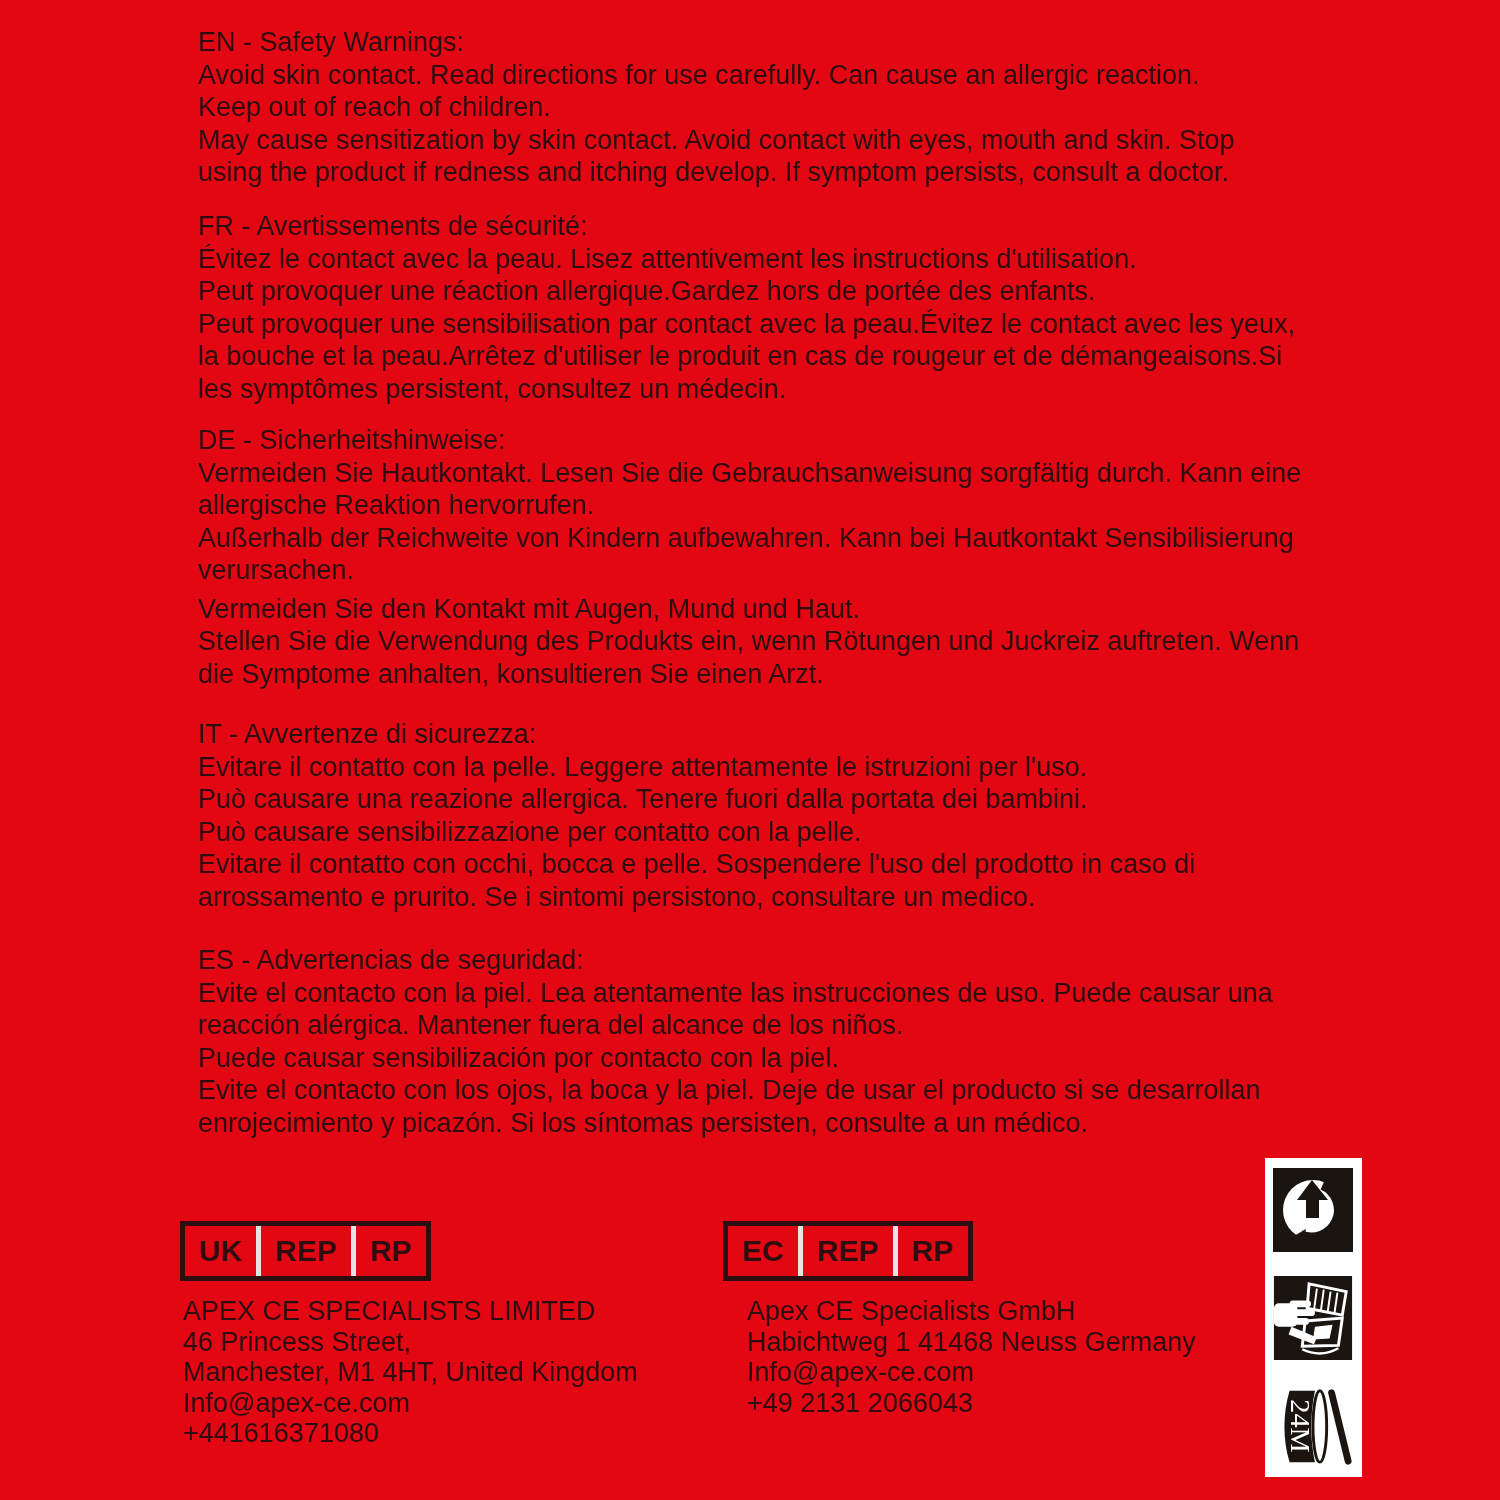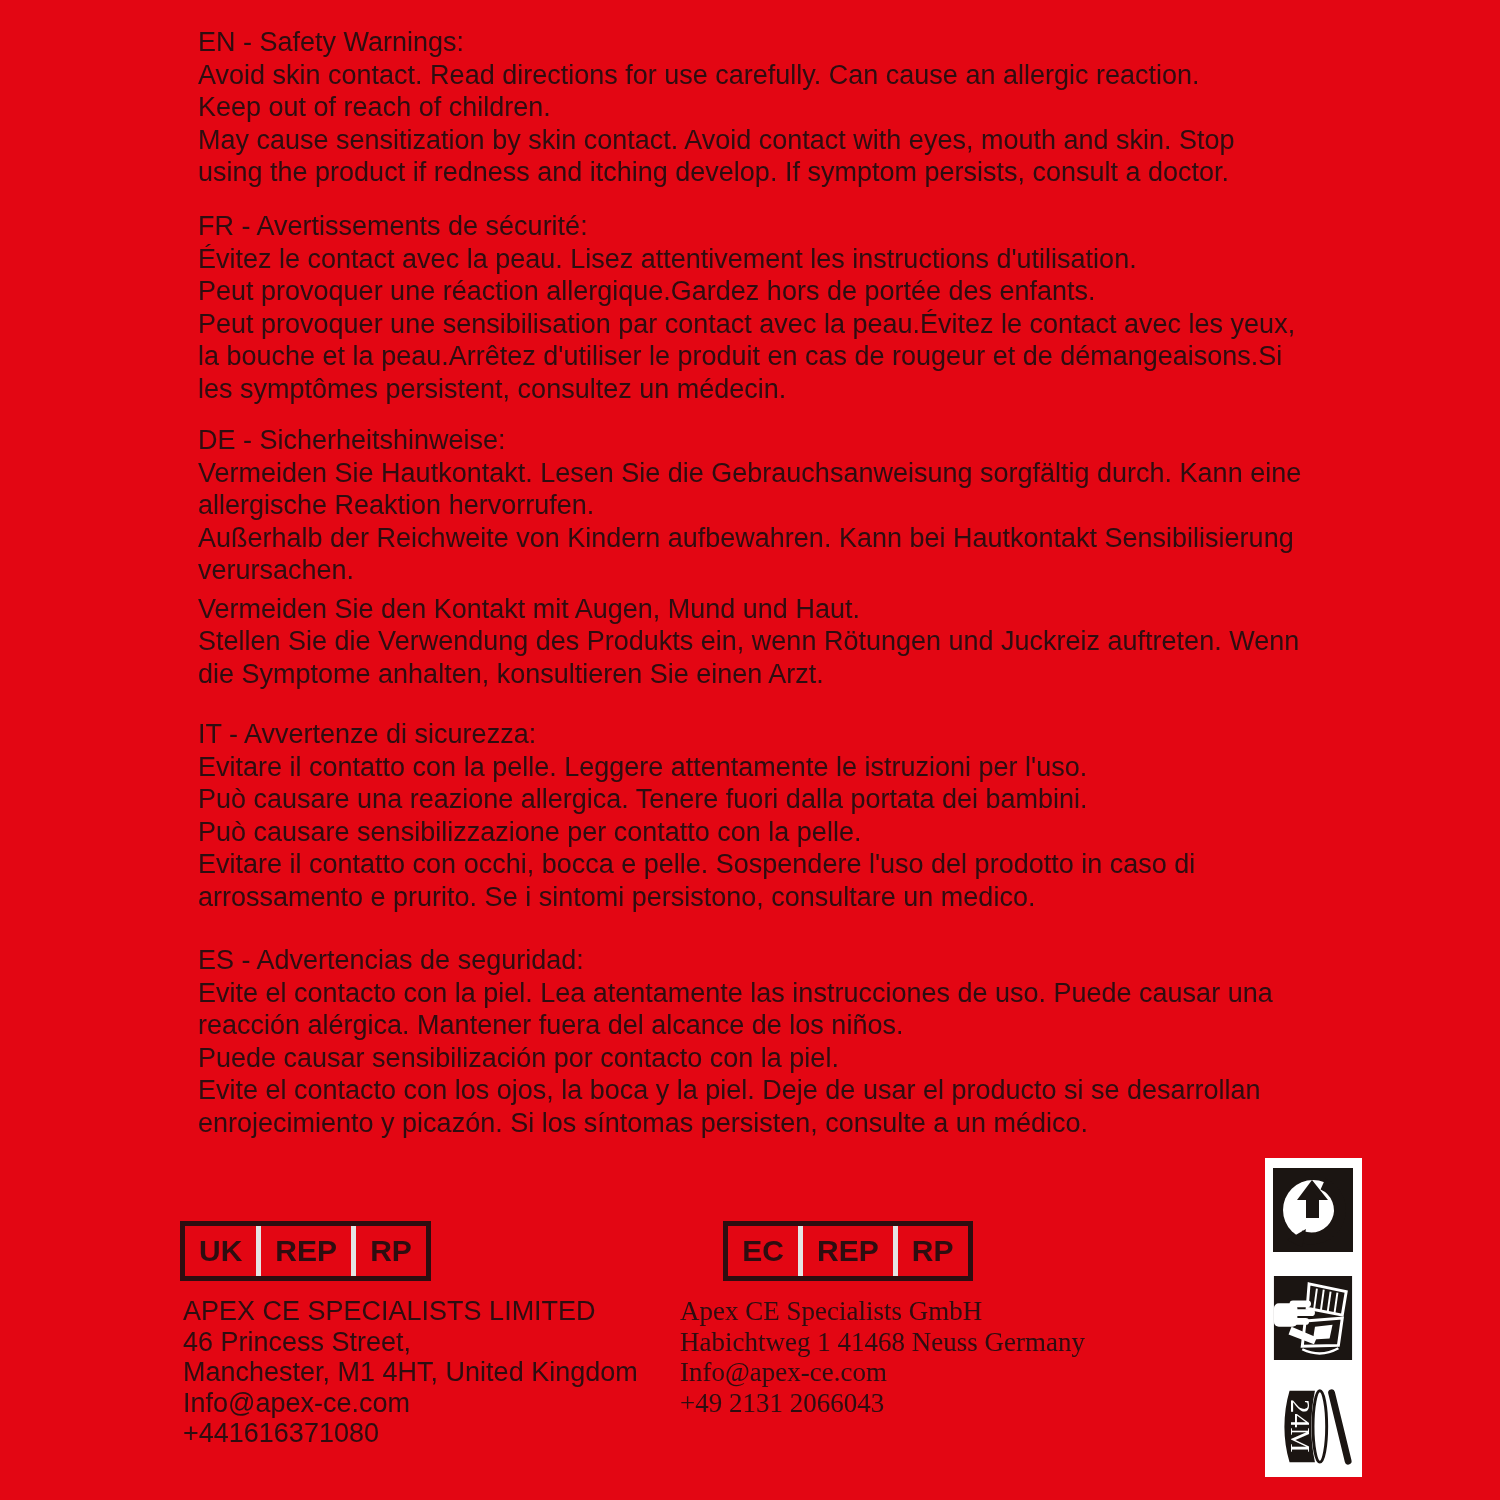--- a/index.html
+++ b/index.html
@@ -49,21 +49,21 @@
 
   .company {
     position: absolute;
     top: 1296px;
     margin: 0;
     font-size: 27px;
     line-height: 30.5px;
     white-space: pre-line;
   }
   .company.uk { left: 183px; }
-  .company.ec { left: 680px; font-family: Liberation Serif, serif; }
+  .company.ec { left: 747px; }
 
   
   .icon-strip {
     position: absolute;
     left: 1265px;
     top: 1158px;
     width: 97px;
     height: 319px;
     background: #ffffff;
   }

